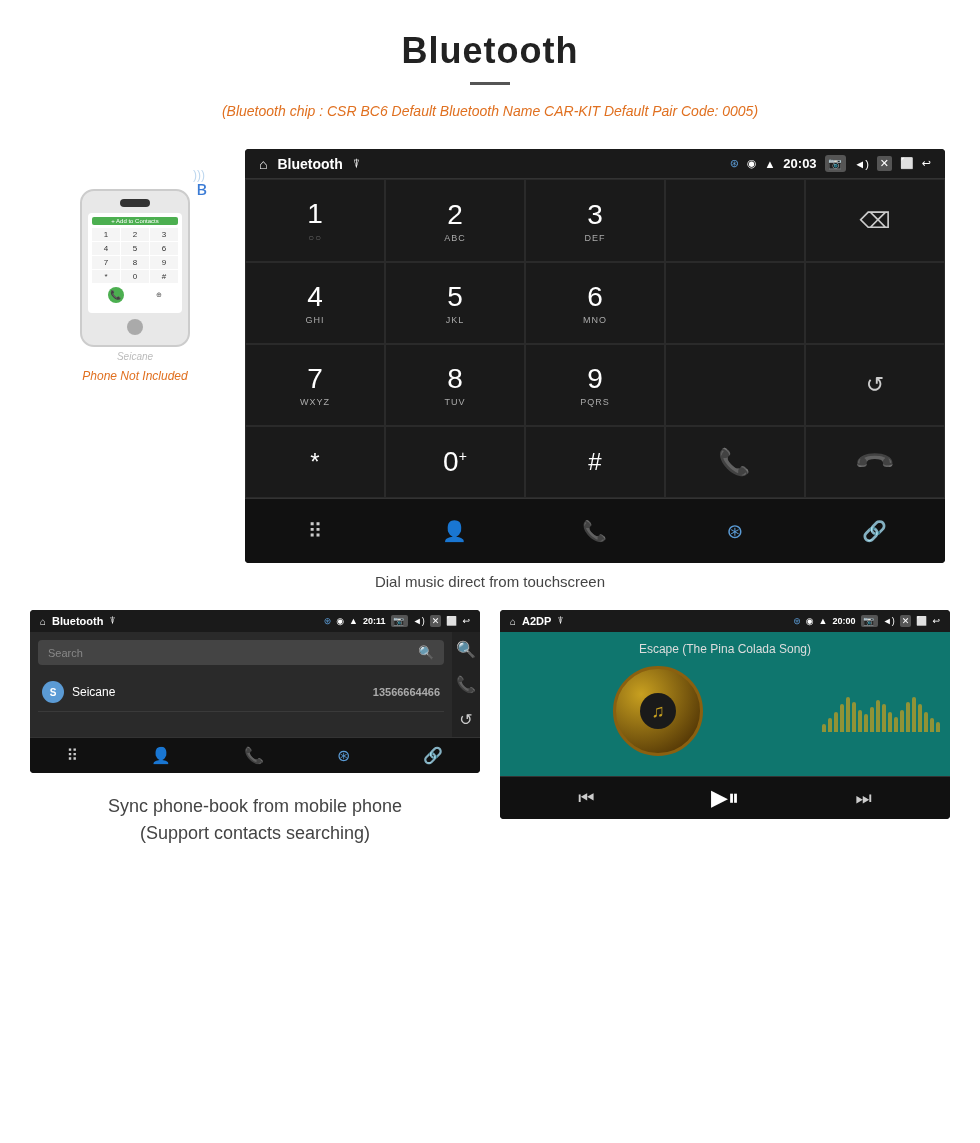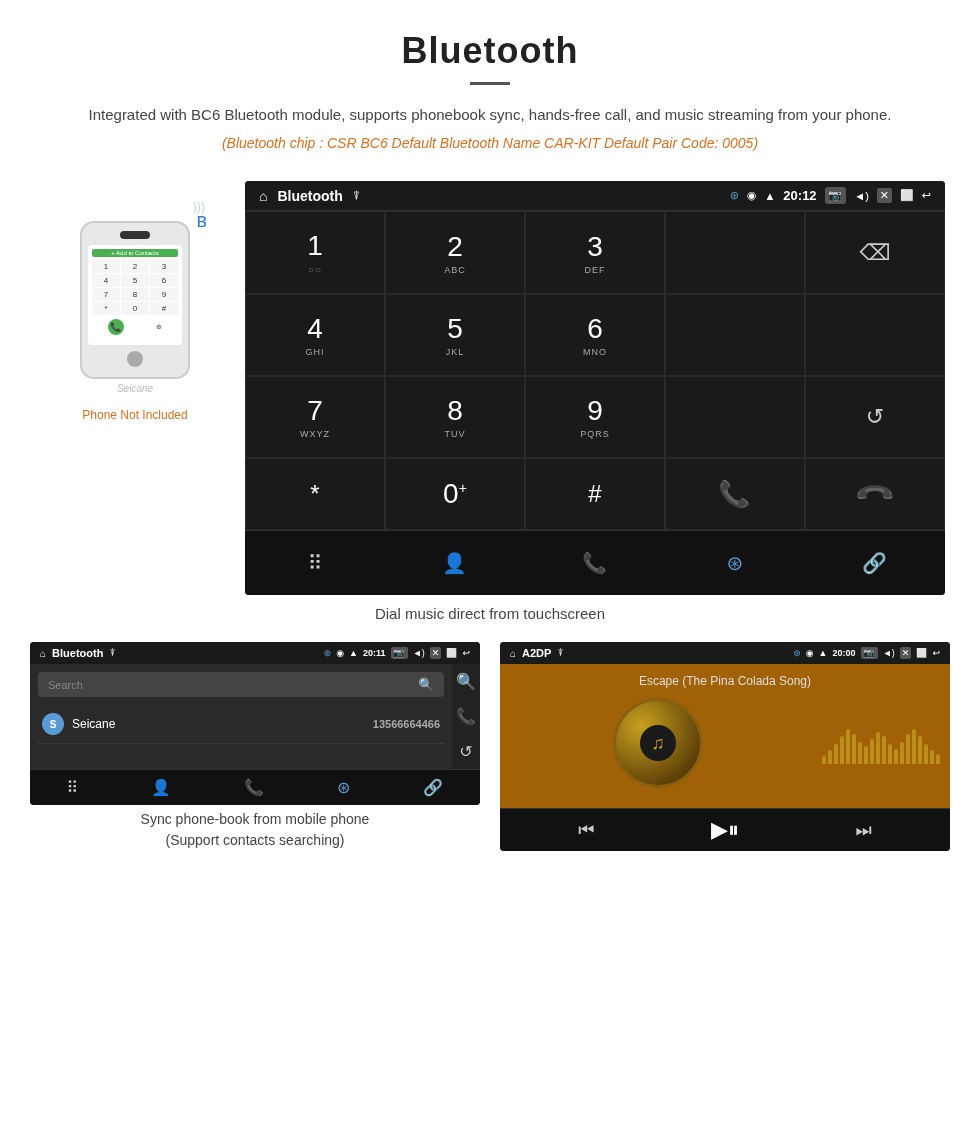--- a/index.html
+++ b/index.html
@@ -245,21 +245,21 @@
       color: #ccc;
       font-size: 16px;
       display: flex;
       align-items: center;
       justify-content: center;
     }
     .mini-bottom-icon.active { color: #FFC107; }
 
     
     .music-content {
-      background: #a16207;
+      background: #0f766e;
       padding: 10px;
       text-align: center;
       position: relative;
     }
     .song-title {
       color: #ddd;
       font-size: 12px;
       margin-bottom: 10px;
     }
     .album-art {
@@ -307,33 +307,32 @@
       justify-content: space-around;
       align-items: center;
       padding: 8px 20px;
       background: #111;
       border-top: 1px solid #333;
     }
     .ctrl-icon { color: #ccc; font-size: 18px; }
 
     .screen-caption {
       text-align: center;
-      font-size: 14px;
+      font-size: 18px;
       color: #444;
-      margin-top: 4px;
+      margin-top: 20px;
       line-height: 1.5;
     }
   </style>
 </head>
 <body>
 
 <div class="page-header">
   <h1>Bluetooth</h1>
   <div class="header-divider"></div>
-  <p class="page-description">Integrated with BC6 Bluetooth module, supports phonebook sync, hands-free call, and music streaming from your phone.</p>
   <p class="orange-info">(Bluetooth chip : CSR BC6    Default Bluetooth Name CAR-KIT    Default Pair Code: 0005)</p>
 </div>
 
 <div class="dial-section">
 
   <div style="position:relative; width:200px; display:flex; flex-direction:column; align-items:center; margin-right:10px;">
 
     <div style="position:absolute; top:10px; right:30px; color:#5b9bd5; font-size:22px; opacity:0.8;">
       <span style="font-size:12px; opacity:0.5;">)))</span>
     </div>
@@ -358,36 +357,36 @@
           <div style="text-align:center;font-size:8px;background:#f5f5f5;padding:2px;">#</div>
         </div>
         <div style="display:flex; justify-content:space-around; align-items:center;">
           <div style="background:#4CAF50;border-radius:50%;width:16px;height:16px;display:flex;align-items:center;justify-content:center;font-size:9px;color:#fff;">📞</div>
           <div style="font-size:7px;color:#555;">⊕</div>
         </div>
       </div>
       <div style="background:#aaa; border-radius:50%; width:16px; height:16px; margin:6px auto 2px;"></div>
     </div>
     <div style="color:#bbb; font-style:italic; font-size:10px; margin-top:4px;">Seicane</div>
-    <div style="color:#e07020; font-size:12px; margin-top:14px; text-align:left;">Phone Not Included</div>
+    <div style="color:#e07020; font-size:12px; margin-top:7px; text-align:left;font-style:italic;">Phone Not Included</div>
   </div>
 
   <div class="android-screen">
 
     <div class="android-statusbar">
       <div class="statusbar-left">
         <span style="font-size:14px;">⌂</span>
         <span style="font-weight:600;font-size:14px;">Bluetooth</span>
         <span style="font-size:12px;">⍒</span>
       </div>
       <div class="statusbar-right">
         <span style="color:#5b9bd5;">⊛</span>
         <span>◉</span>
         <span>▲</span>
-        <span style="font-weight:bold;font-size:13px;">20:12</span>
+        <span style="font-weight:bold;font-size:13px;">20:03</span>
         <span style="background:#555;padding:2px 4px;border-radius:3px;">📷</span>
         <span>◄)</span>
         <span style="background:#555;padding:1px 3px;border-radius:2px;">✕</span>
         <span>⬜</span>
         <span>↩</span>
       </div>
     </div>
 
     <div class="android-dialpad">
 

